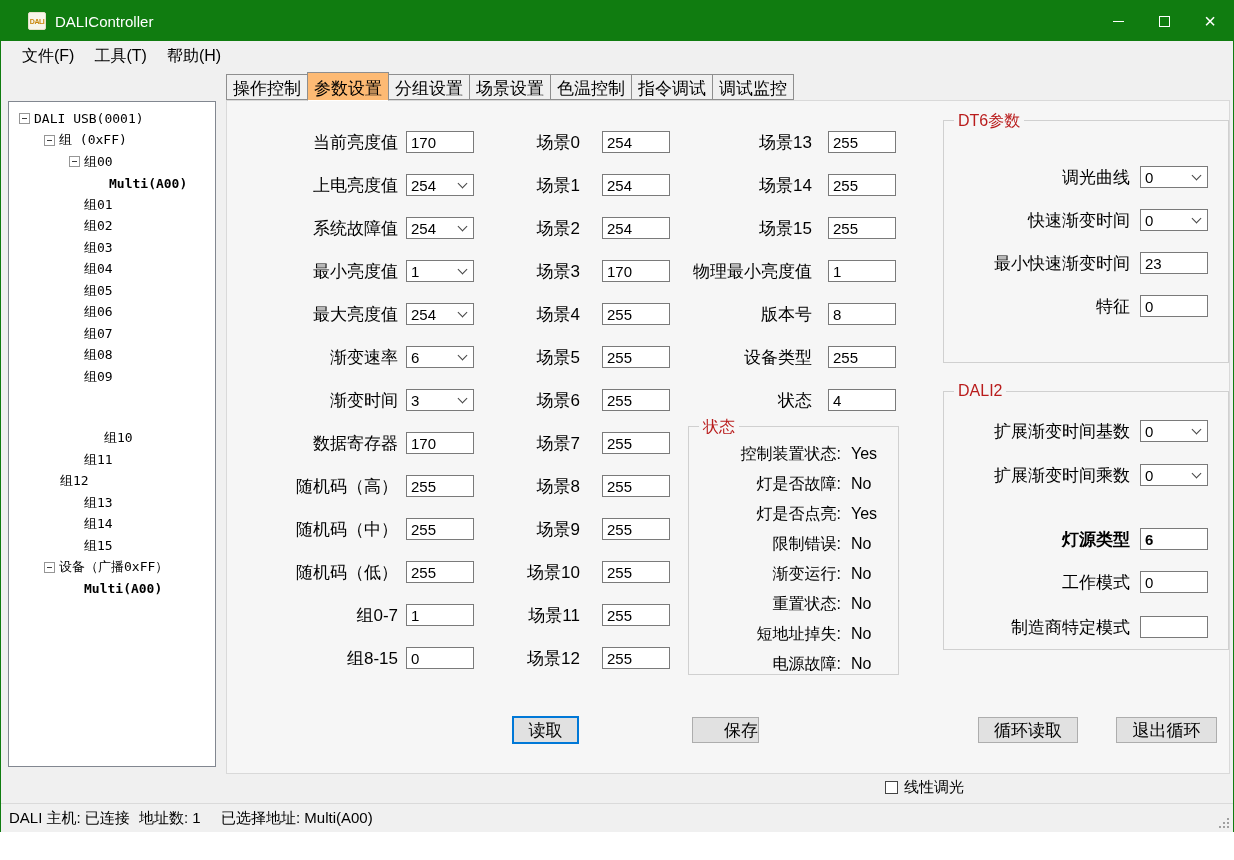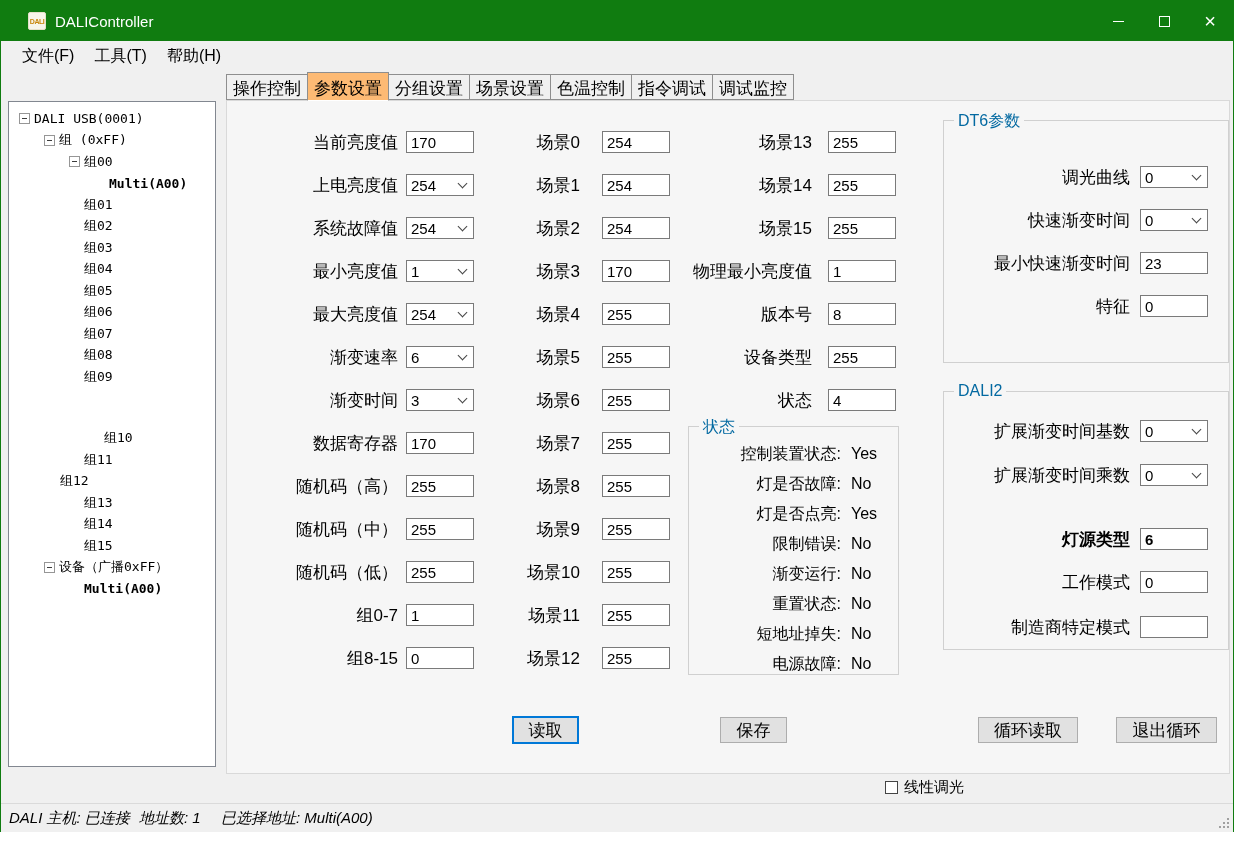--- a/index.html
+++ b/index.html
@@ -60,52 +60,52 @@
   .col3 .flabel { width:124px; margin-right:16px; }
   .box { position:relative; width:68px; height:22px; border:1px solid #7a7a7a; background:#fff;
          display:flex; align-items:center; padding:0 4px; font-size:15px; color:#000; }
   .chev { display:none; position:absolute; right:7px; top:5px; width:7px; height:7px;
           border-right:1px solid #454545; border-bottom:1px solid #454545; transform:rotate(45deg); }
   .box.combo .chev { display:block; }
 
   
   .gbox { position:absolute; border:1px solid #d0d0d0; }
   .gtitle { position:absolute; top:-10px; left:10px; background:#f6f6f6; padding:0 4px;
-            font-size:16px; color:#0369a1; white-space:nowrap; }
+            font-size:16px; color:#b91c1c; white-space:nowrap; }
   .status-g { left:461px; top:325px; width:211px; height:249px; padding-top:12px; }
   .srow { display:flex; align-items:center; height:30px; }
   .slabel { width:152px; text-align:right; font-size:16px; color:#000; white-space:nowrap; }
   .sval { margin-left:10px; font-size:16px; color:#000; }
   .dt6-g { left:716px; top:19px; width:286px; height:243px; padding-top:45px; }
   .dali2-g { left:716px; top:290px; width:286px; height:259px; }
   .grow { display:flex; align-items:center; height:22px; margin-bottom:21px; padding-left:10px; }
   .grow .flabel { width:176px; margin-right:10px; }
   .dali2-g .grow { margin-bottom:0; }
   .dali2-g .grow:nth-of-type(1) { margin-top:28px; }
   .dali2-g .grow:nth-of-type(2) { margin-top:22px; }
   .dali2-g .grow:nth-of-type(3) { margin-top:42px;font-weight:bold; }
   .dali2-g .grow:nth-of-type(4) { margin-top:21px; }
   .dali2-g .grow:nth-of-type(5) { margin-top:23px; }
 
   
   .btnbar { position:absolute; left:0; top:616px; width:100%; height:34px; }
   .btn { position:absolute; top:0; height:26px; background:#e1e1e1; border:1px solid #adadad;
          font-size:17px; color:#000; font-family:inherit; }
   .btnbar .btn:nth-of-type(1) { left:285px; width:67px; }
-  .btnbar .btn:nth-of-type(2) { left:493px; width:67px; }
+  .btnbar .btn:nth-of-type(2) { left:465px; width:67px;text-align:right; }
   .btnbar .btn:nth-of-type(3) { left:751px; width:100px; }
   .btnbar .btn:nth-of-type(4) { left:889px; width:101px; }
   .btn.focused { border:2px solid #0078d7; height:28px; margin-top:-1px; }
 
   
   .check { position:absolute; left:884px; top:777px; display:flex; align-items:center; font-size:15px; color:#000; }
   .cbox { width:13px; height:13px; border:1px solid #444; background:#fff; margin-right:6px; }
   .statusbar { position:absolute; left:0; right:0; top:802px; height:29px; background:#f0f0f0;
                border-top:1px solid #dadada; font-size:15px; color:#000; }
-  .sbitem { position:absolute; top:5px; white-space:nowrap;font-style:italic; }
+  .sbitem { position:absolute; top:5px; white-space:nowrap; }
   .sb1 { left:8px; } .sb2 { left:138px; } .sb3 { left:220px; }
   .grip { position:absolute; right:4px; bottom:4px; width:2px; height:2px; background:#a0a0a0;
           box-shadow:0 -4px #a0a0a0, 0 -8px #a0a0a0, -4px 0 #a0a0a0, -4px -4px #a0a0a0, -8px 0 #a0a0a0; }
 </style>
 </head>
 <body>
 
 <div class="screen">
   <div class="window">
 

